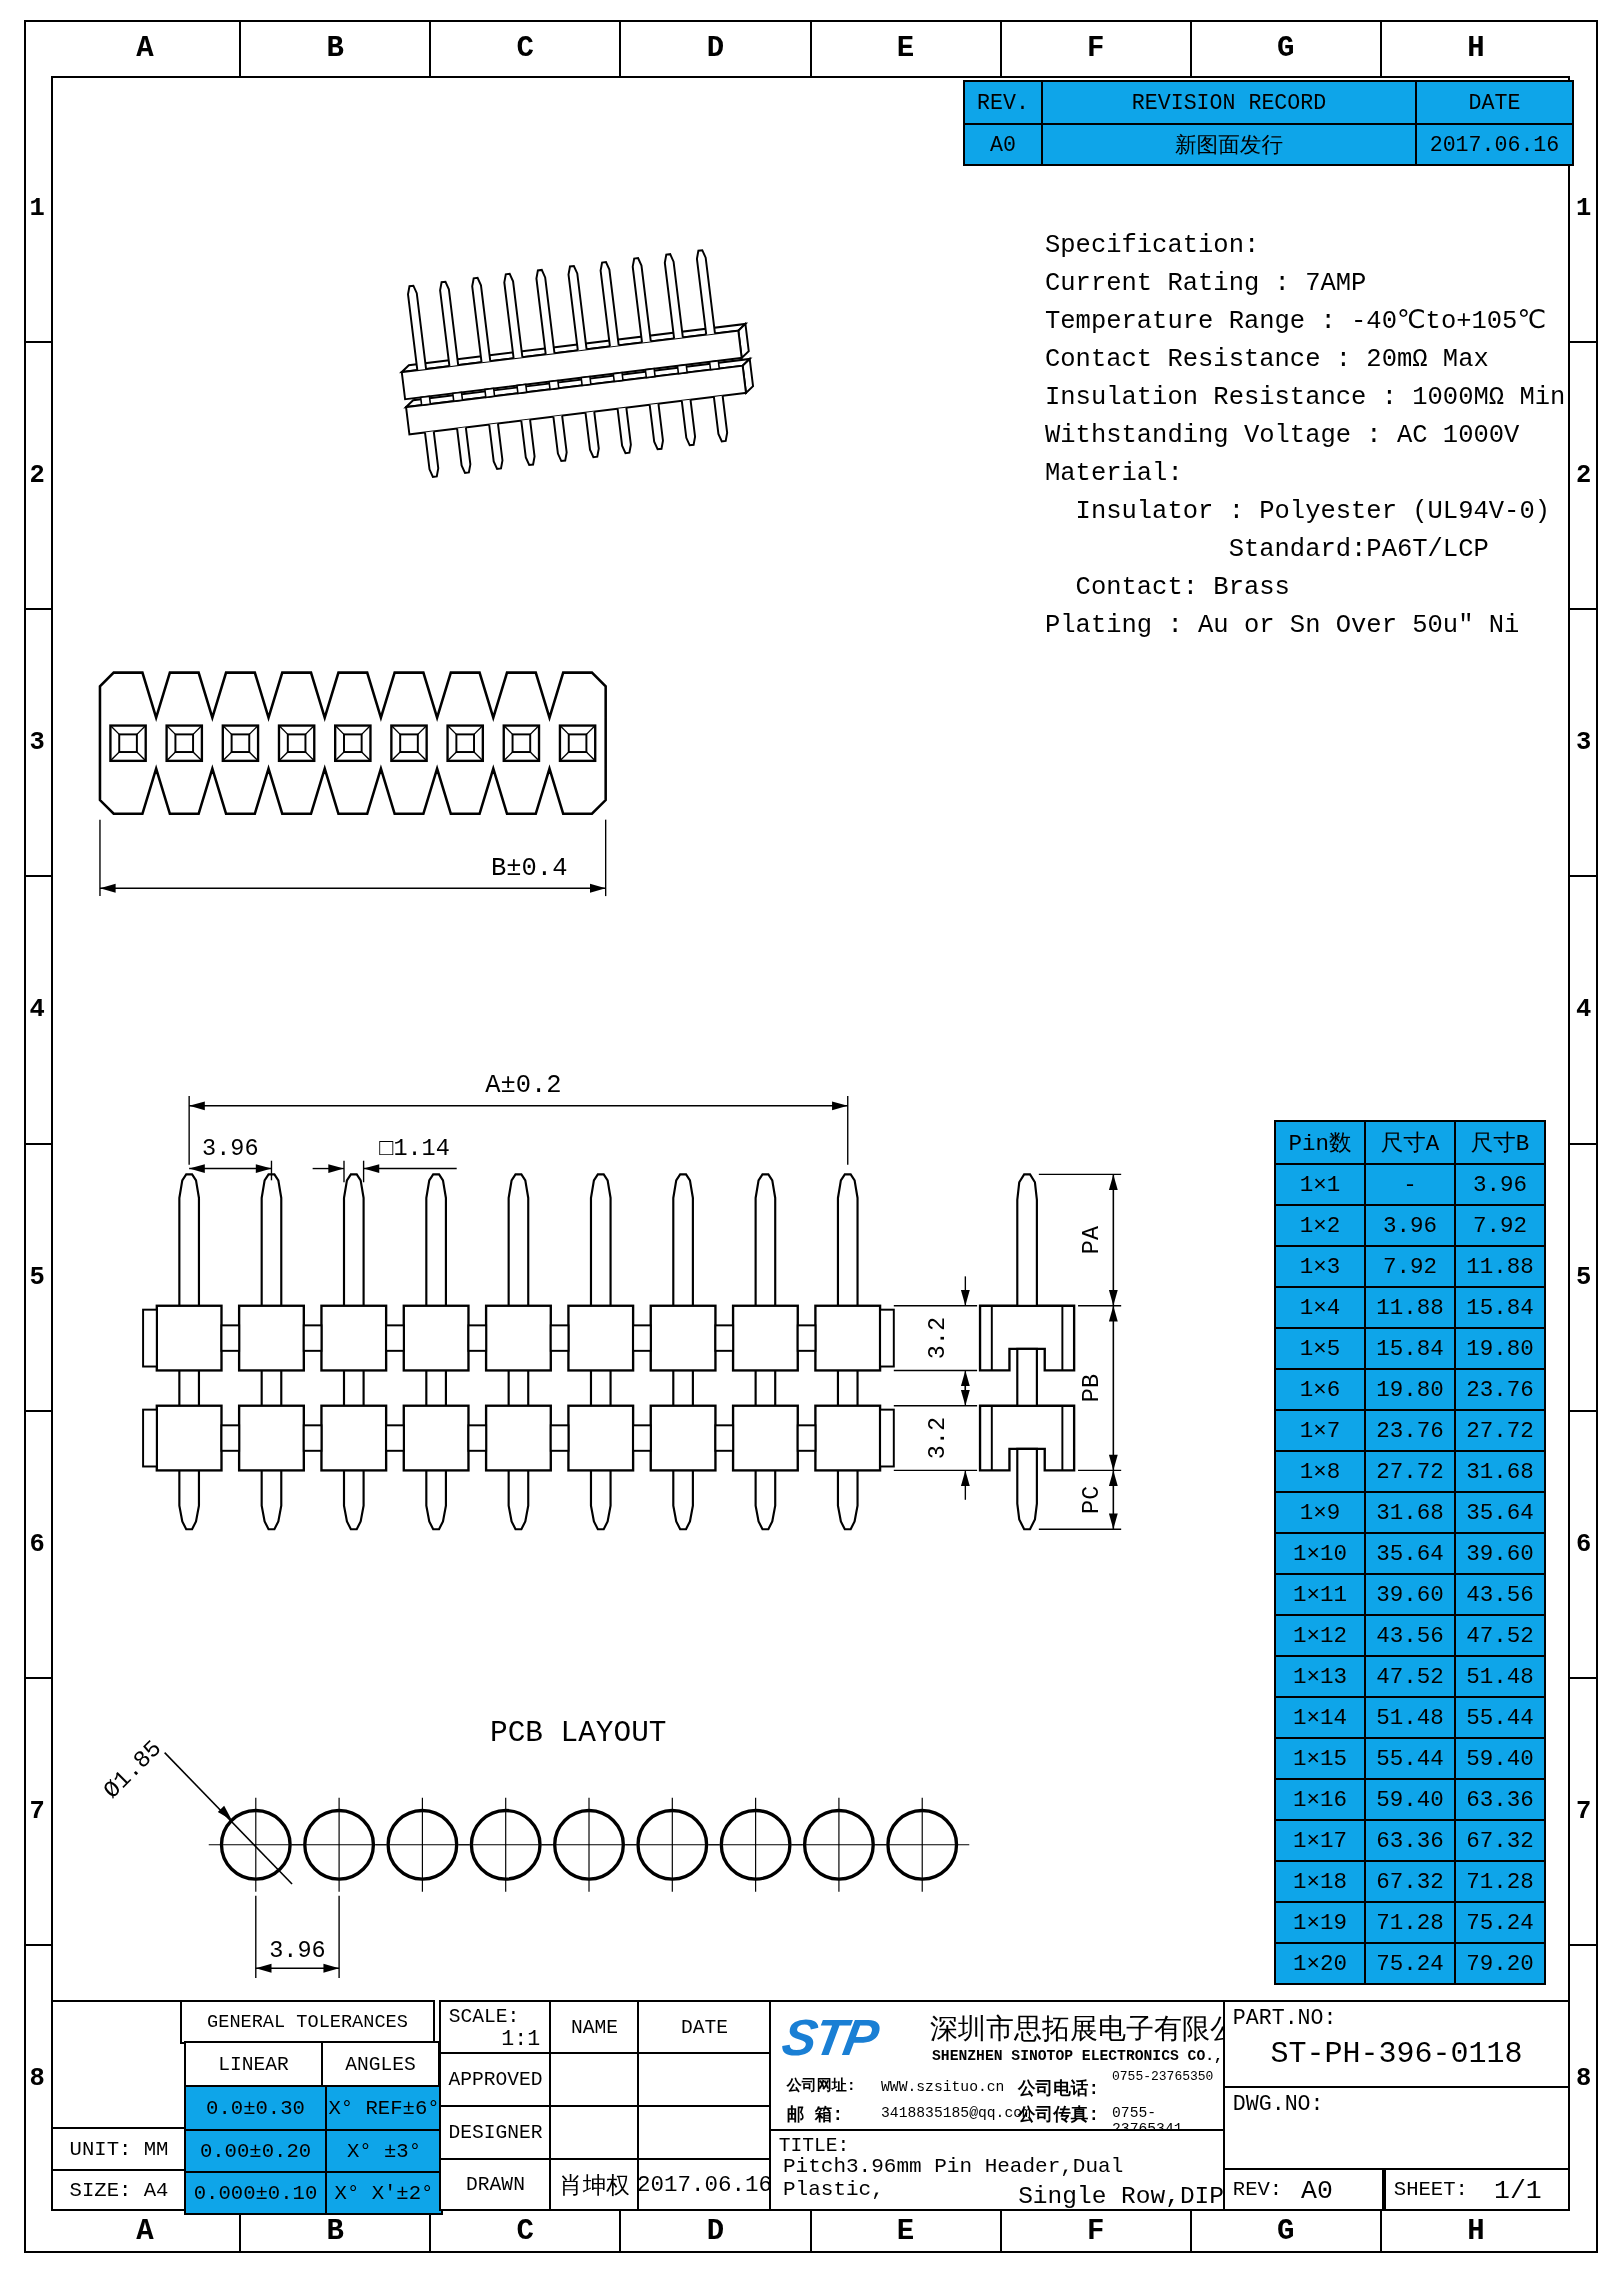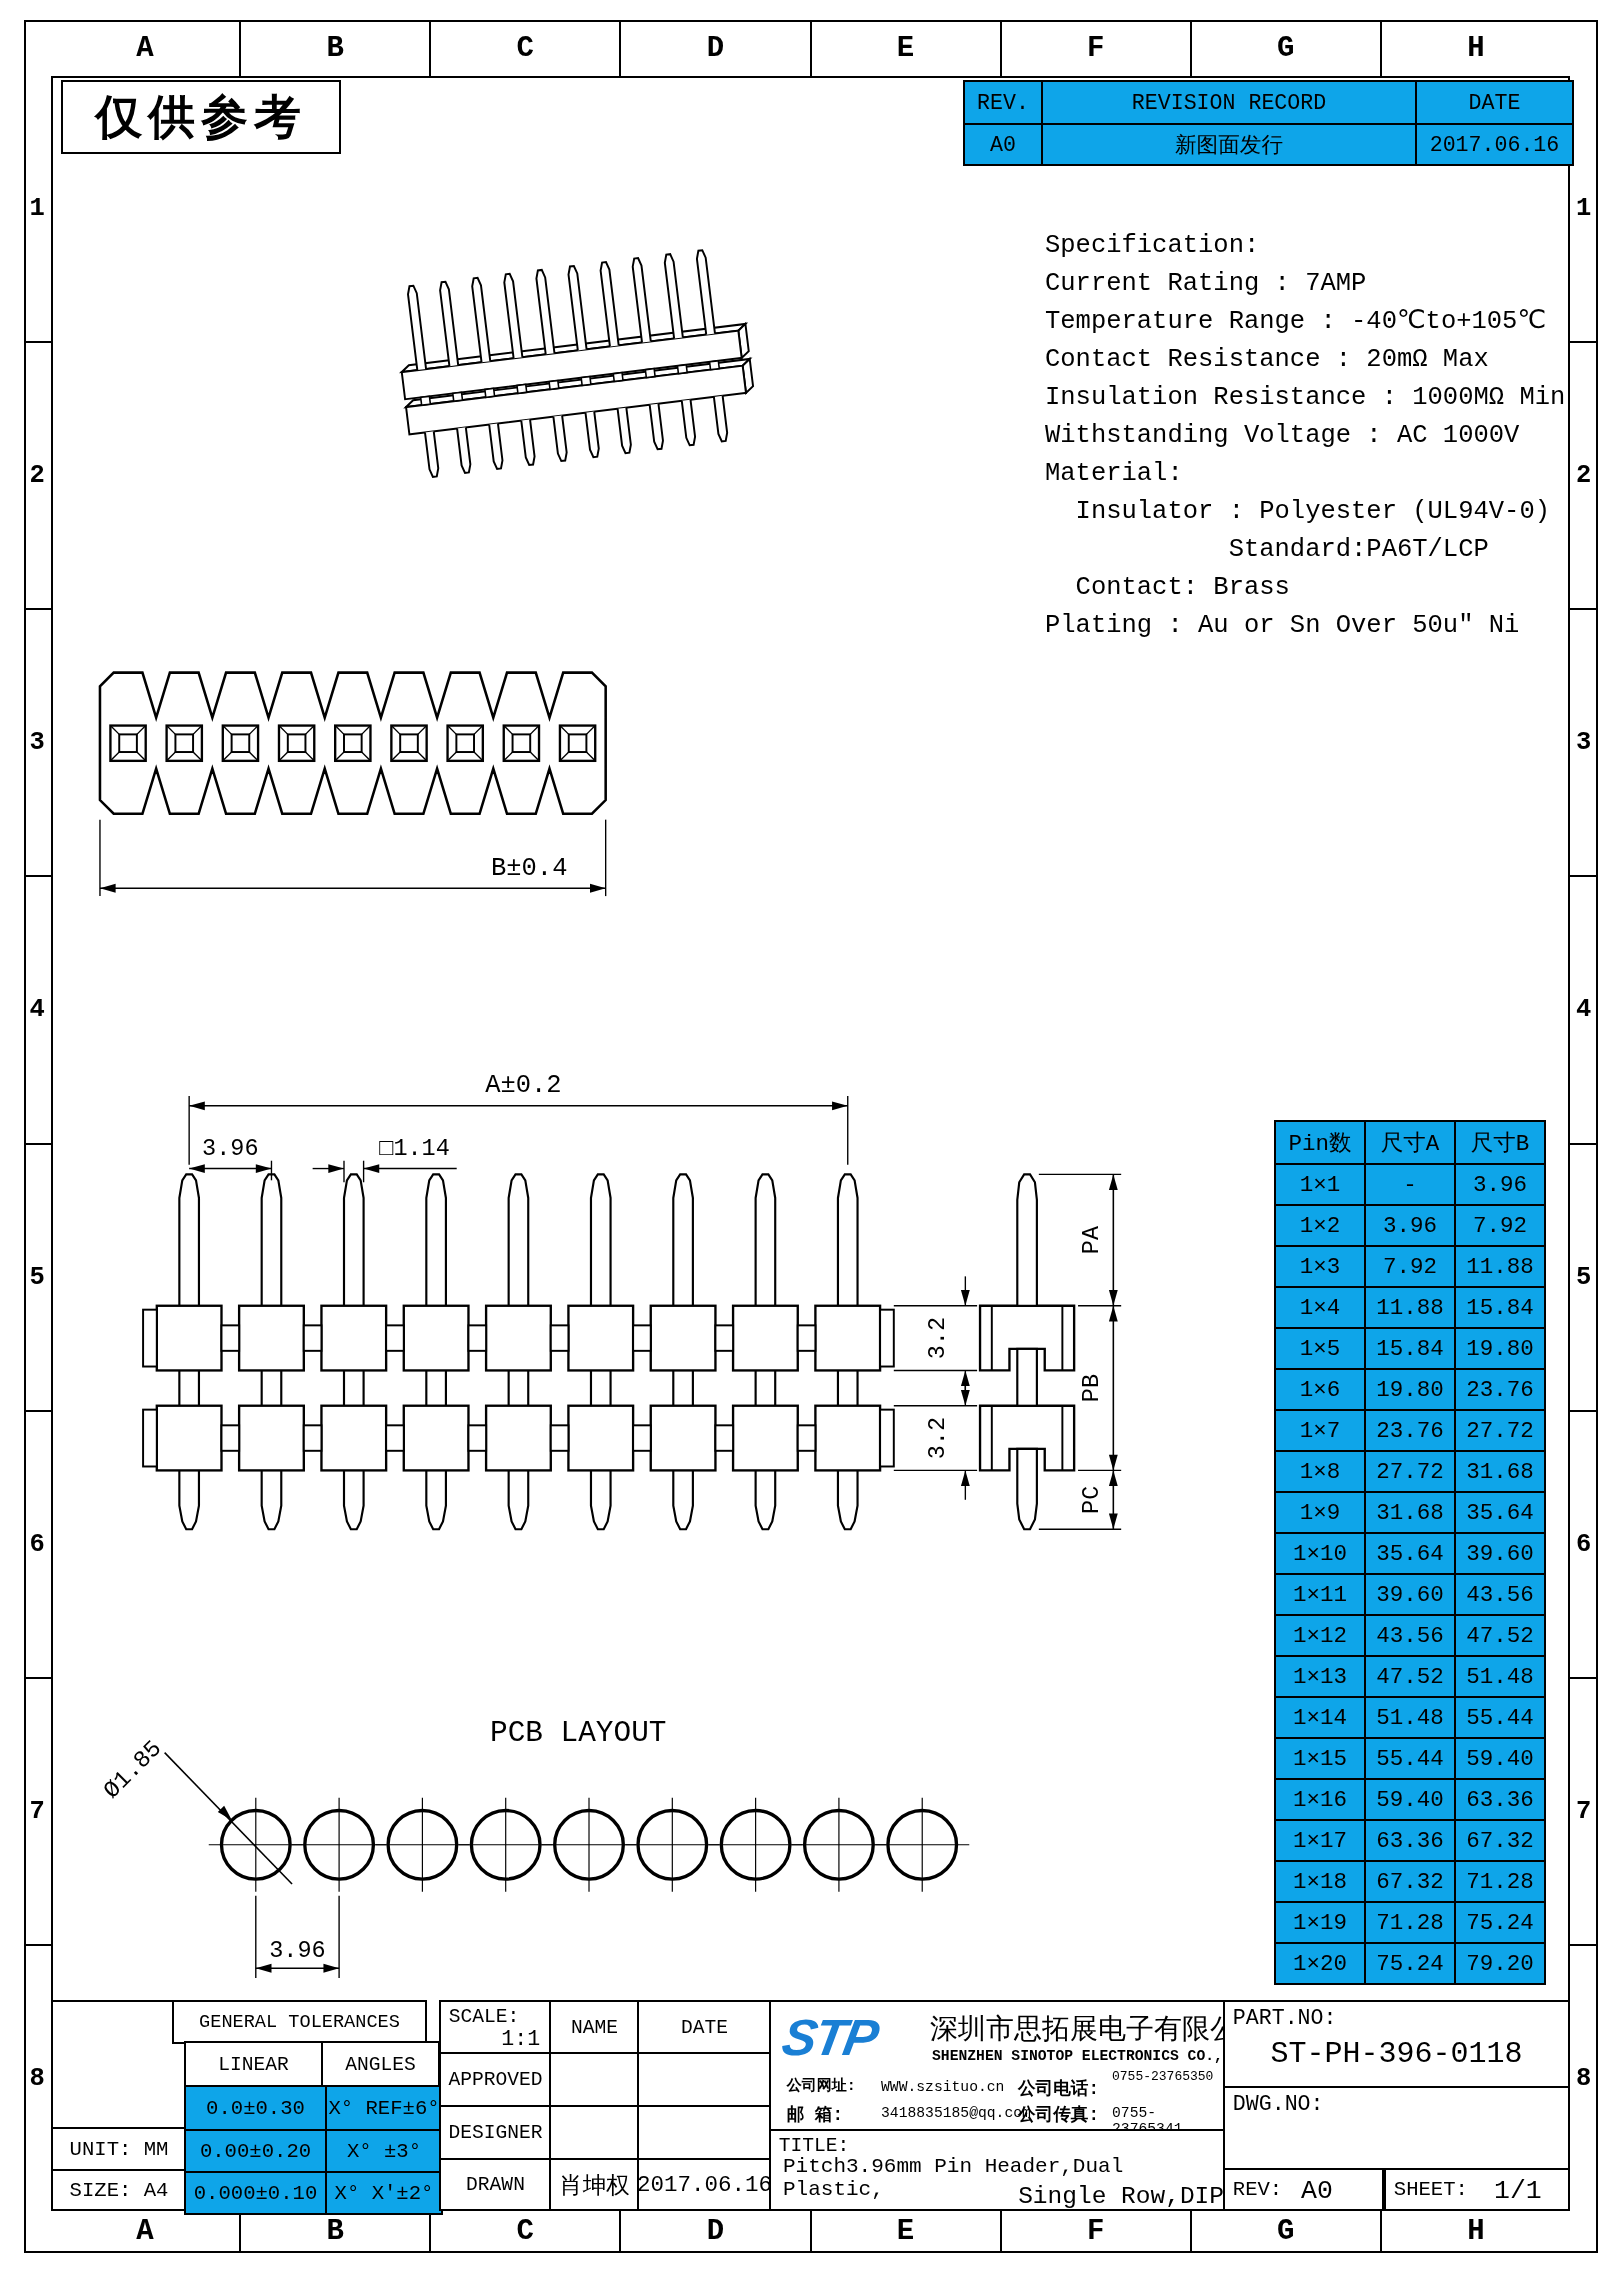--- a/index.html
+++ b/index.html
@@ -326,21 +326,20 @@
       <div class="band-cell">1</div>
       <div class="band-cell">2</div>
       <div class="band-cell">3</div>
       <div class="band-cell">4</div>
       <div class="band-cell">5</div>
       <div class="band-cell">6</div>
       <div class="band-cell">7</div>
       <div class="band-cell">8</div>
     </div>
 
-  <div id="watermark-box" class="abs">仅供参考</div>
 
   <div id="rev-table" class="abs gridtbl">
       <div class="c fc fr">REV.</div>
       <div class="c fr">REVISION RECORD</div>
       <div class="c fr">DATE</div>
       <div class="c fc">A0</div>
       <div class="c">新图面发行</div>
       <div class="c">2017.06.16</div>
     </div>
 
@@ -408,21 +407,21 @@
       <div class="c">71.28</div>
       <div class="c">75.24</div>
       <div class="c fc">1×20</div>
       <div class="c">75.24</div>
       <div class="c">79.20</div>
     </div>
 
   <div class="tb" style="left:51px;top:2000px;width:136px;height:130px"></div>
   <div class="tb cellcenter" style="left:51px;top:2127px;width:136px;height:45px;font-size:20.6px">UNIT: MM</div>
   <div class="tb cellcenter" style="left:51px;top:2169px;width:136px;height:42px;font-size:20.6px">SIZE: A4</div>
-  <div class="tb cellcenter" style="left:172px;top:2000px;width:255px;height:44px;font-size:18.6px">GENERAL TOLERANCES</div>
+  <div class="tb cellcenter" style="left:180px;top:2000px;width:255px;height:44px;font-size:18.6px">GENERAL TOLERANCES</div>
   <div class="tb cellcenter" style="left:184px;top:2041px;width:139px;height:47px;font-size:19.6px">LINEAR</div>
   <div class="tb cellcenter" style="left:321px;top:2041px;width:119px;height:47px;font-size:19.6px">ANGLES</div>
   <div id="tol-table" class="abs gridtbl">
       <div class="c fc fr">0.0±0.30</div>
       <div class="c fr">X° REF±6°</div>
       <div class="c fc">0.00±0.20</div>
       <div class="c">X° ±3°</div>
       <div class="c fc">0.000±0.10</div>
       <div class="c">X° X'±2°</div>
     </div>

